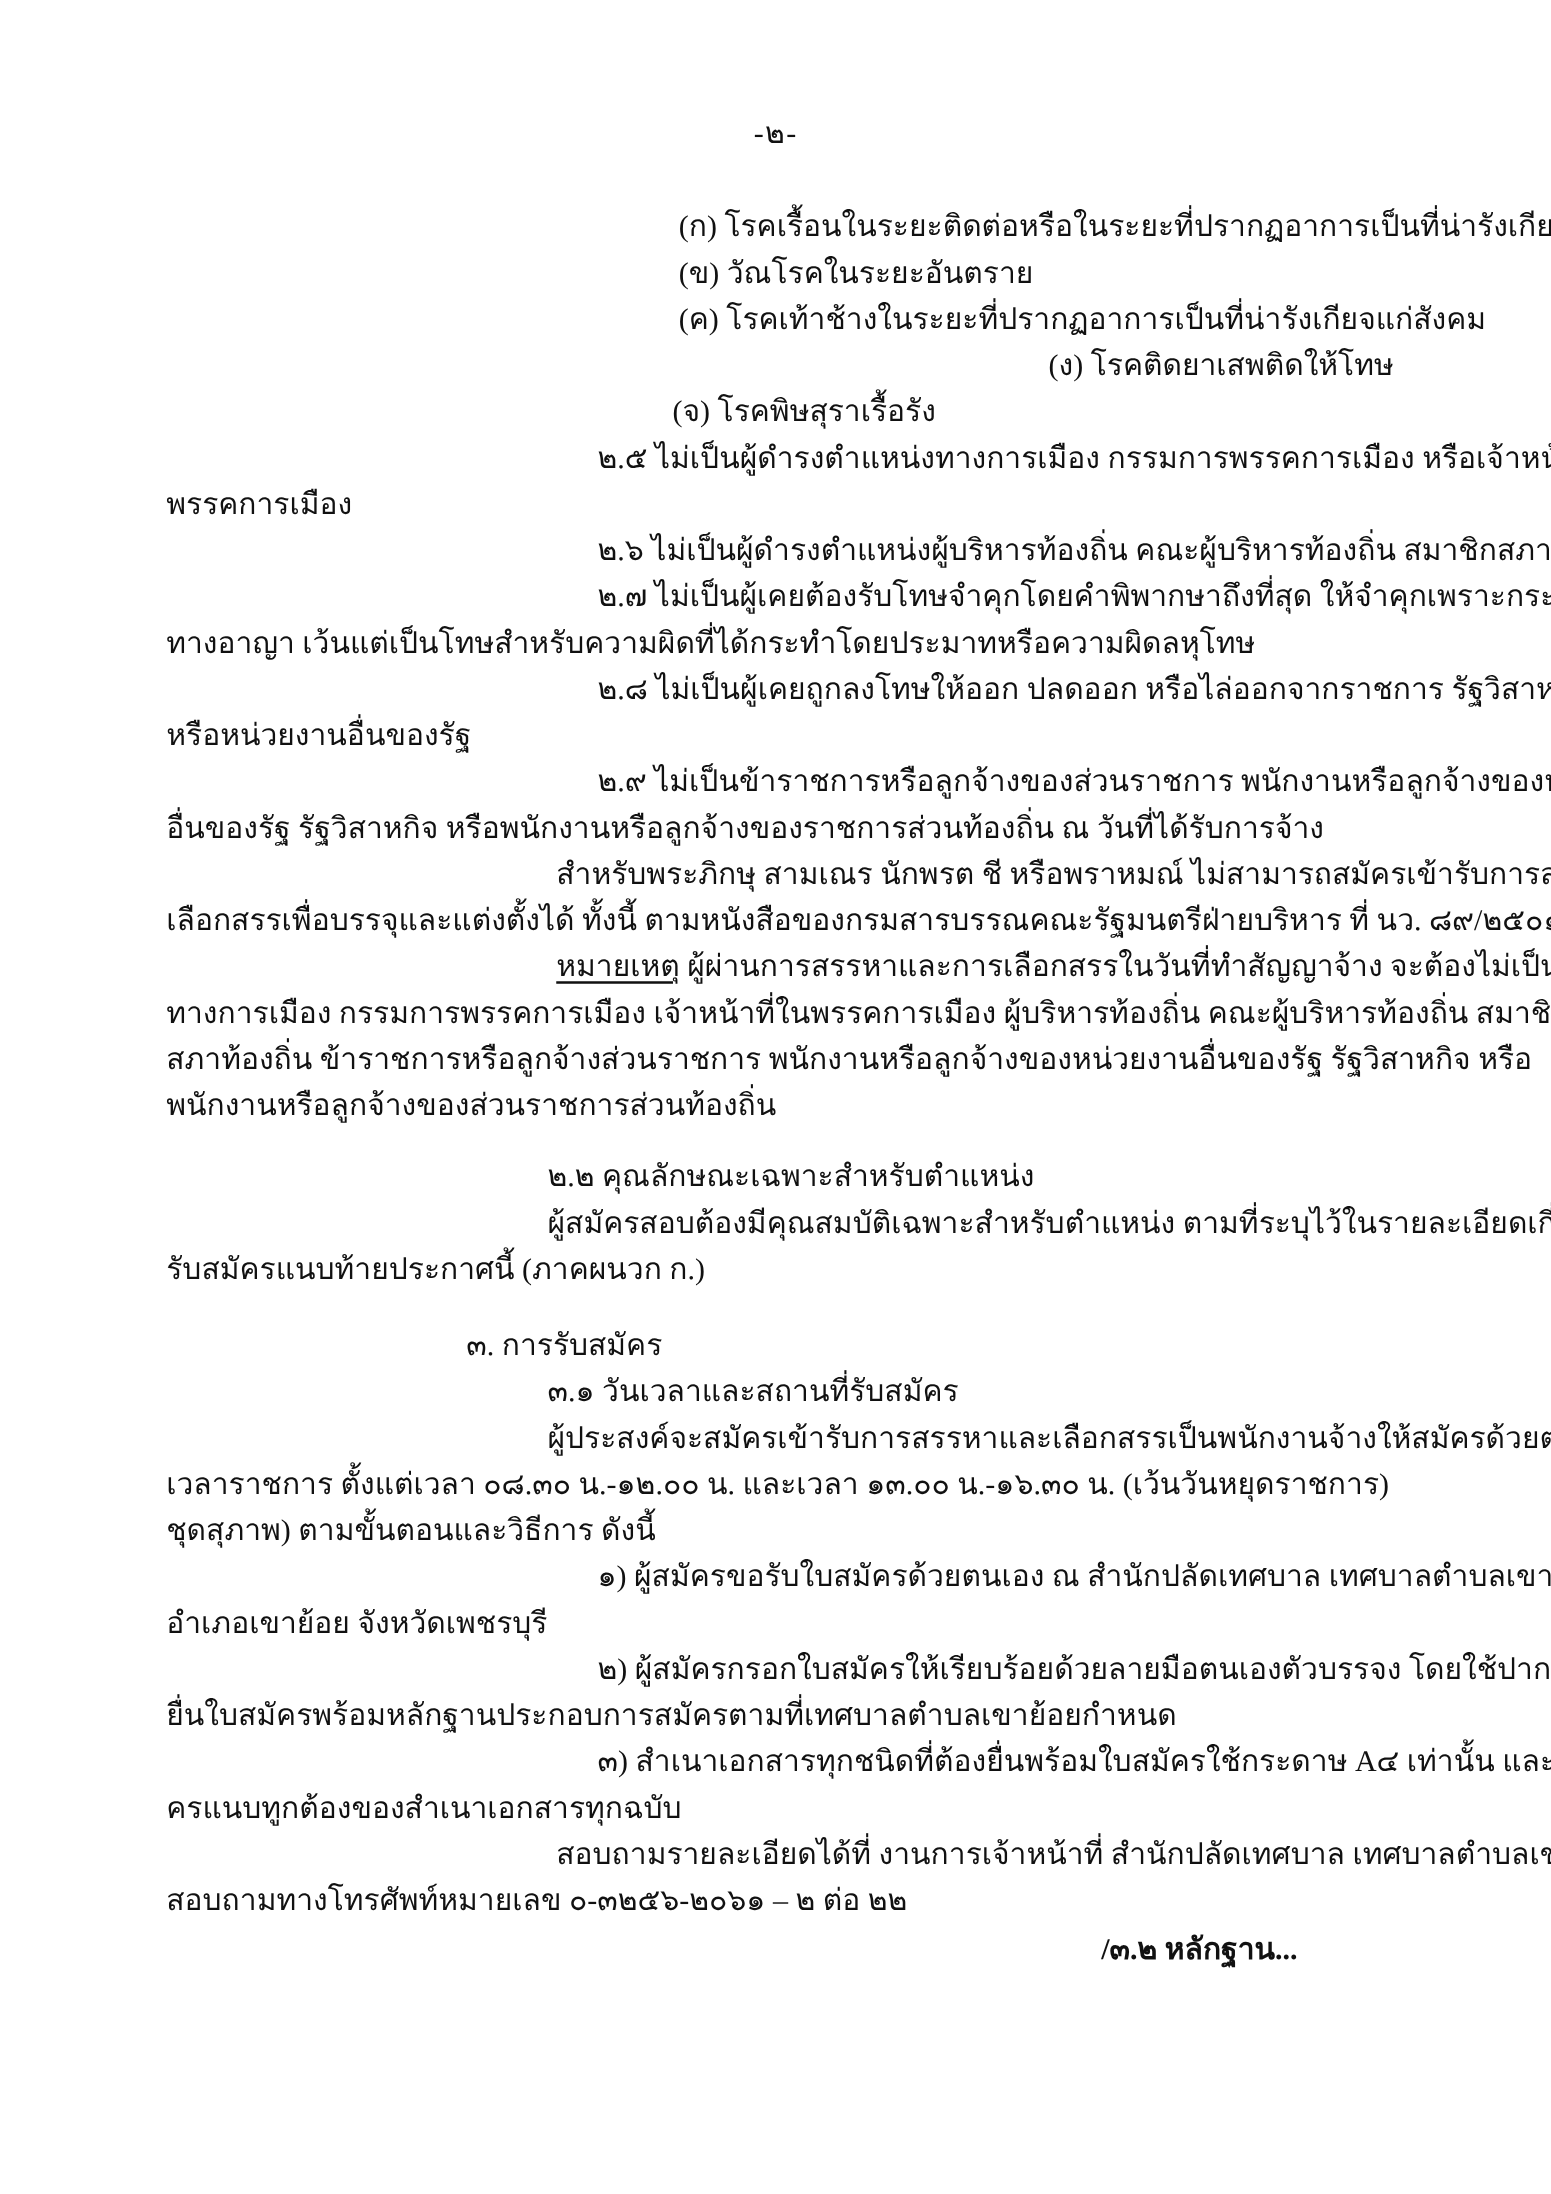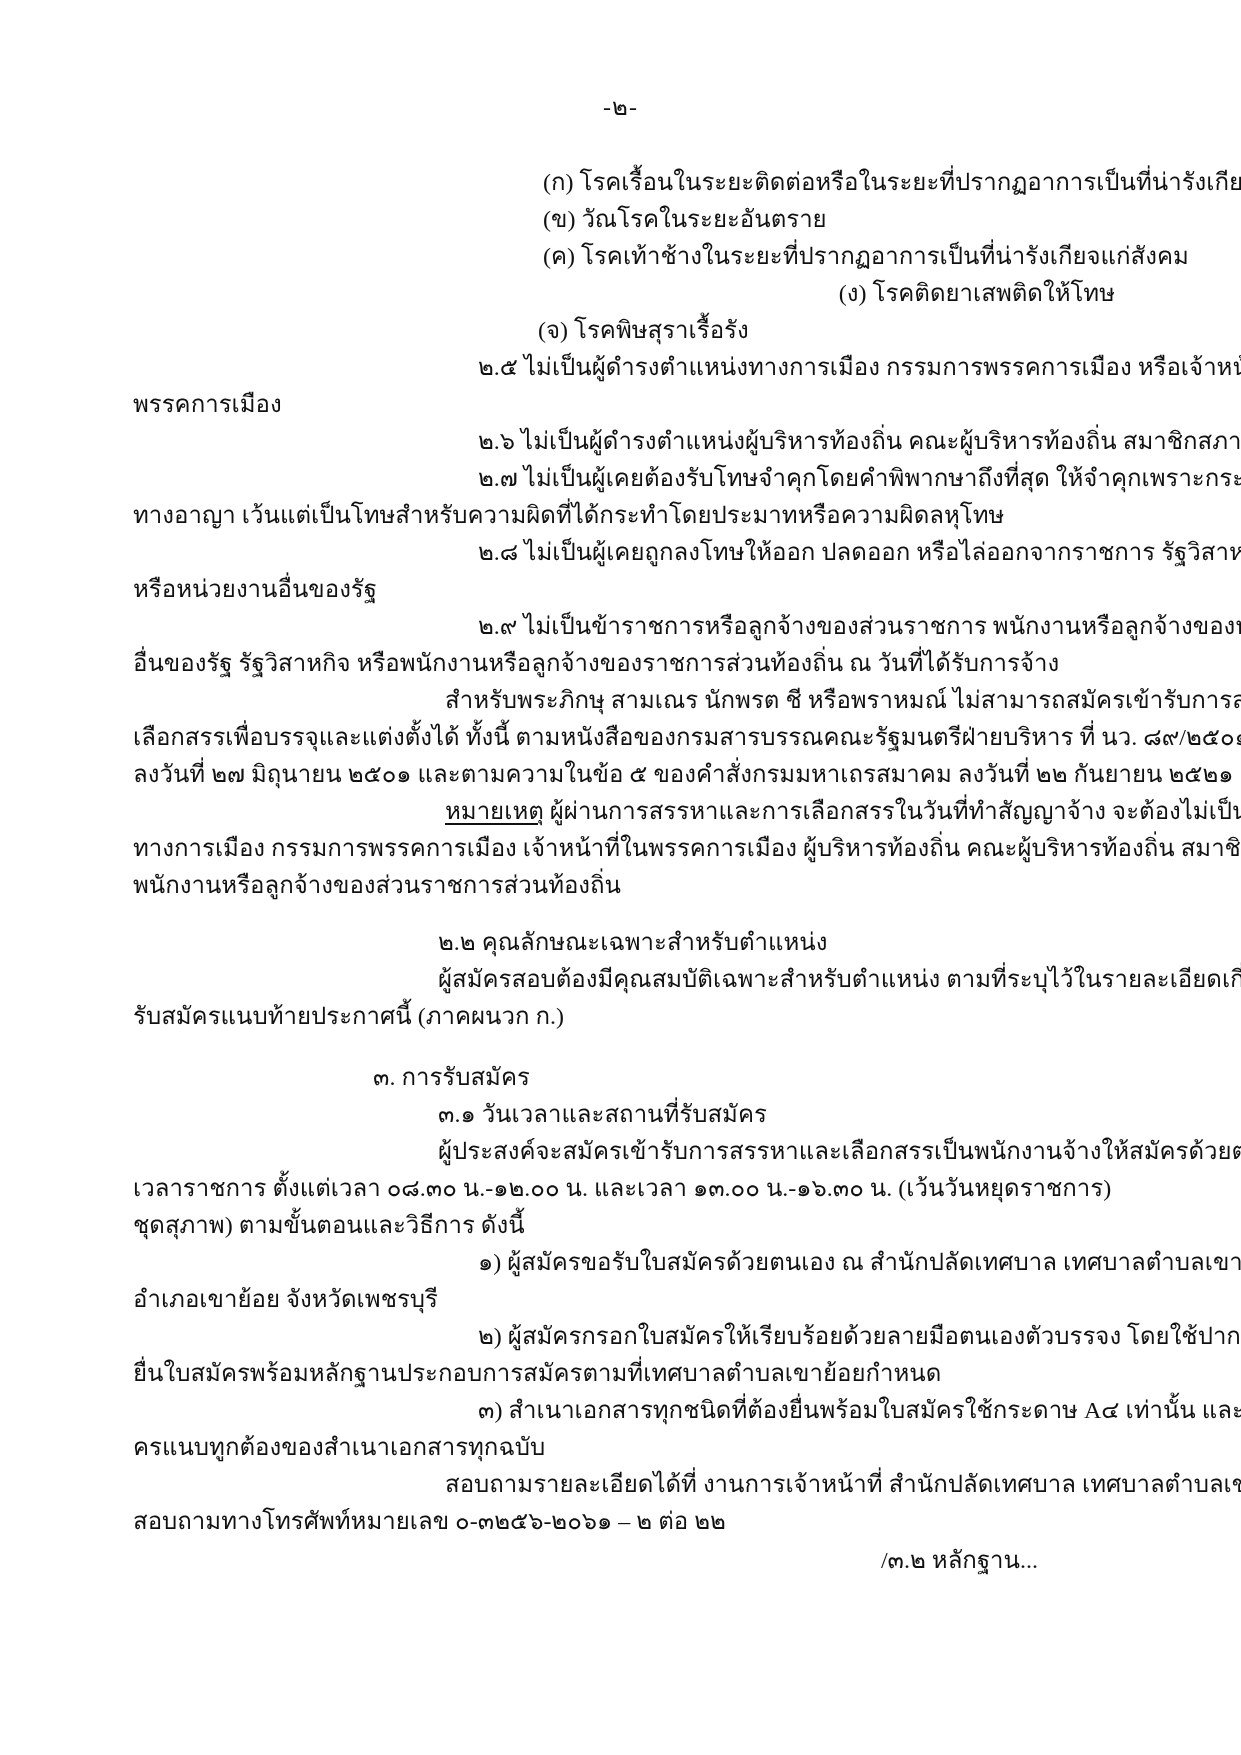--- a/index.html
+++ b/index.html
@@ -27,20 +27,21 @@
     margin: 42px 126px 0 133px; 
   }
   .line {
     line-height: 37px;
     white-space: nowrap;
     min-height: 37px;
   }
   .line.right {
     text-align: right;
     white-space: nowrap;
+    font-weight: bold;
   }
   .seg-b { font-weight: normal; }
   .seg-u { text-decoration: underline; text-underline-offset: 4px; }
   .footer-note {
     margin-top: 2px;
   }
 </style>
 </head>
 <body>
 
@@ -59,23 +60,23 @@
         <div class="line"><span>พรรคการเมือง</span></div>
         <div class="line" style="margin-left: 345px;"><span>๒.๖ ไม่เป็นผู้ดำรงตำแหน่งผู้บริหารท้องถิ่น  คณะผู้บริหารท้องถิ่น  สมาชิกสภาท้องถิ่น</span></div>
         <div class="line" style="margin-left: 345px;"><span>๒.๗ ไม่เป็นผู้เคยต้องรับโทษจำคุกโดยคำพิพากษาถึงที่สุด  ให้จำคุกเพราะกระทำความผิด</span></div>
         <div class="line"><span>ทางอาญา  เว้นแต่เป็นโทษสำหรับความผิดที่ได้กระทำโดยประมาทหรือความผิดลหุโทษ</span></div>
         <div class="line" style="margin-left: 345px;"><span>๒.๘ ไม่เป็นผู้เคยถูกลงโทษให้ออก  ปลดออก  หรือไล่ออกจากราชการ  รัฐวิสาหกิจ</span></div>
         <div class="line"><span>หรือหน่วยงานอื่นของรัฐ</span></div>
         <div class="line" style="margin-left: 345px;"><span>๒.๙ ไม่เป็นข้าราชการหรือลูกจ้างของส่วนราชการ  พนักงานหรือลูกจ้างของหน่วยงาน</span></div>
         <div class="line"><span>อื่นของรัฐ  รัฐวิสาหกิจ  หรือพนักงานหรือลูกจ้างของราชการส่วนท้องถิ่น ณ วันที่ได้รับการจ้าง</span></div>
         <div class="line" style="margin-left: 312px;"><span>สำหรับพระภิกษุ สามเณร  นักพรต ชี หรือพราหมณ์ ไม่สามารถสมัครเข้ารับการสรรหาและการ</span></div>
         <div class="line"><span>เลือกสรรเพื่อบรรจุและแต่งตั้งได้  ทั้งนี้ ตามหนังสือของกรมสารบรรณคณะรัฐมนตรีฝ่ายบริหาร ที่ นว. ๘๙/๒๕๐๑</span></div>
-        <div class="line"><span>ลงวันที่ ๒๗ มิถุนายน ๒๕๐๑ และตามความในข้อ ๕ ของคำสั่งกรมมหาเถรสมาคม ลงวันที่ ๒๒ กันยายน ๒๕๒๑</span></div>
         <div class="line" style="margin-left: 312px;"><span class="seg-u">หมายเหตุ</span><span>  ผู้ผ่านการสรรหาและการเลือกสรรในวันที่ทำสัญญาจ้าง จะต้องไม่เป็นผู้ดำรงตำแหน่ง</span></div>
         <div class="line"><span>ทางการเมือง กรรมการพรรคการเมือง เจ้าหน้าที่ในพรรคการเมือง ผู้บริหารท้องถิ่น คณะผู้บริหารท้องถิ่น สมาชิก</span></div>
+        <div class="line"><span>สภาท้องถิ่น ข้าราชการหรือลูกจ้างส่วนราชการ พนักงานหรือลูกจ้างของหน่วยงานอื่นของรัฐ รัฐวิสาหกิจ หรือ</span></div>
         <div class="line"><span>พนักงานหรือลูกจ้างของส่วนราชการส่วนท้องถิ่น</span></div>
         <div class="line" style="margin-left: 305px; margin-top: 20px;"><span class="seg-b">๒.๒ คุณลักษณะเฉพาะสำหรับตำแหน่ง</span></div>
         <div class="line" style="margin-left: 305px;"><span>ผู้สมัครสอบต้องมีคุณสมบัติเฉพาะสำหรับตำแหน่ง ตามที่ระบุไว้ในรายละเอียดเกี่ยวกับการ</span></div>
         <div class="line"><span>รับสมัครแนบท้ายประกาศนี้ (ภาคผนวก ก.)</span></div>
         <div class="line" style="margin-left: 240px; margin-top: 24px;"><span class="seg-b">๓. การรับสมัคร</span></div>
         <div class="line" style="margin-left: 305px;"><span class="seg-b">๓.๑ วันเวลาและสถานที่รับสมัคร</span></div>
         <div class="line" style="margin-left: 305px;"><span>ผู้ประสงค์จะสมัครเข้ารับการสรรหาและเลือกสรรเป็นพนักงานจ้างให้สมัครด้วยตนเอง  โดยขอรับ</span></div>
         <div class="line"><span class="seg-b">เวลาราชการ  ตั้งแต่เวลา ๐๘.๓๐ น.-๑๒.๐๐ น. และเวลา ๑๓.๐๐ น.-๑๖.๓๐ น.  (เว้นวันหยุดราชการ)</span></div>
         <div class="line"><span class="seg-b">ชุดสุภาพ)</span><span> ตามขั้นตอนและวิธีการ ดังนี้</span></div>
         <div class="line" style="margin-left: 345px;"><span>๑)  ผู้สมัครขอรับใบสมัครด้วยตนเอง ณ สำนักปลัดเทศบาล เทศบาลตำบลเขาย้อย</span></div>

